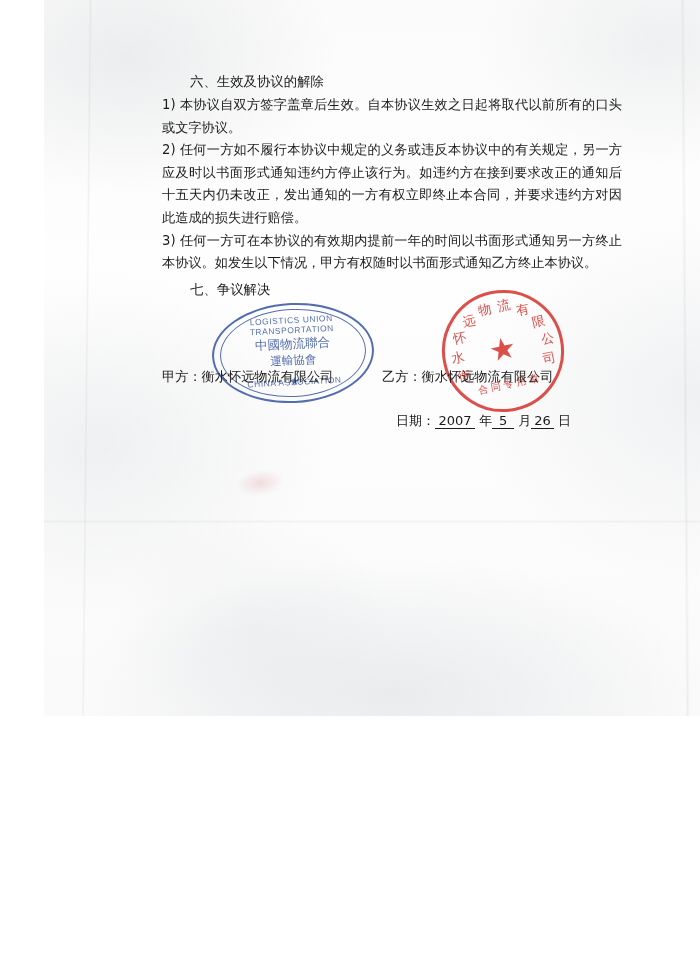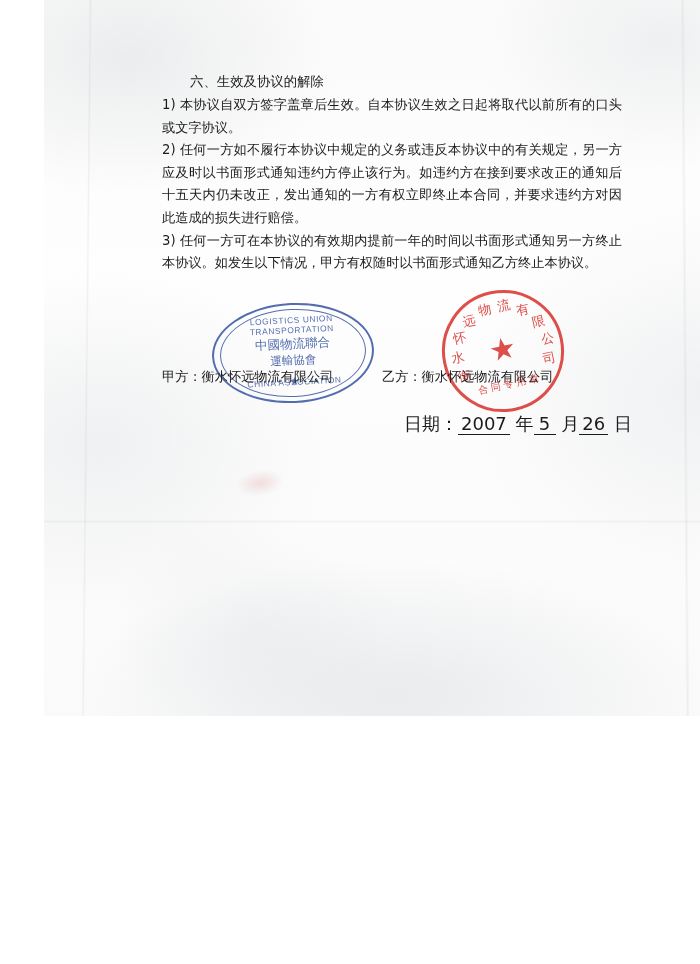--- a/index.html
+++ b/index.html
@@ -93,23 +93,23 @@
   .sign-b {
     position: absolute;
     left: 220px;
     top: 0;
     white-space: nowrap;
   }
 
   
   .date-row {
     position: absolute;
-    left: 360px;
+    left: 352px;
     top: 412px;
-    font-size: 18px;
+    font-size: 13px;
     color: #1b1b1b;
     white-space: nowrap;
   }
   .date-val {
     display: inline-block;
     border-bottom: 1px solid #1b1b1b;
     padding: 0 3px;
     min-width: 34px;
     text-align: center;
   }
@@ -256,20 +256,21 @@
 
     <p class="para">1) 本协议自双方签字盖章后生效。自本协议生效之日起将取代以前所有的口头或文字协议。</p>
 
 
     <p class="para">2) 任何一方如不履行本协议中规定的义务或违反本协议中的有关规定，另一方应及时以书面形式通知违约方停止该行为。如违约方在接到要求改正的通知后十五天内仍未改正，发出通知的一方有权立即终止本合同，并要求违约方对因此造成的损失进行赔偿。</p>
 
     <p class="para">3) 任何一方可在本协议的有效期内提前一年的时间以书面形式通知另一方终止本协议。如发生以下情况，甲方有权随时以书面形式通知乙方终止本协议。</p>
 
     <div class="spacer-sm"></div>
 
+    <p class="section-heading">七、争议解决</p>
 
   </div>
 
   <div class="stamp-blue">
     <div class="ring-outer"></div>
     <div class="ring-inner"></div>
     <div class="arc-top">LOGISTICS UNION TRANSPORTATION</div>
     <div class="cn-line1">中國物流聯合</div>
     <div class="cn-line2">運輸協會</div>
     <div class="arc-bottom">CHINA ASSOCIATION</div>

